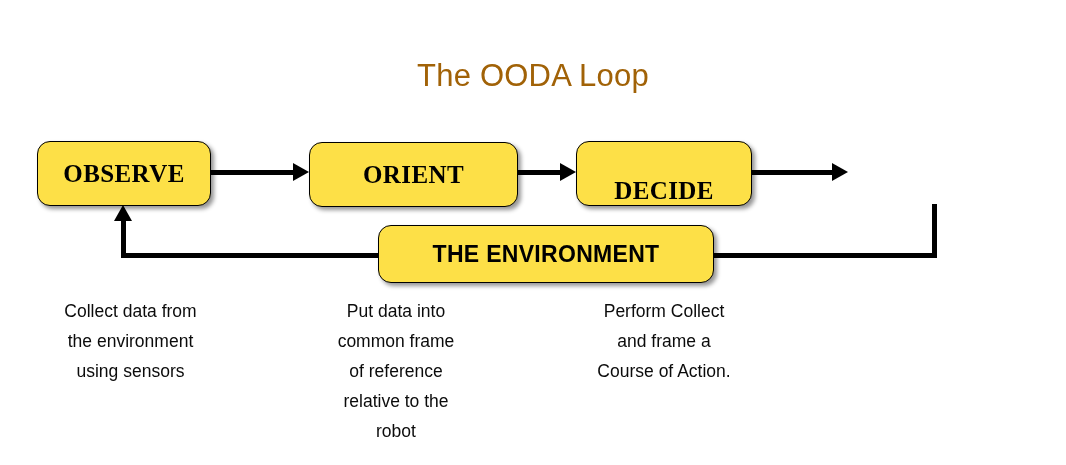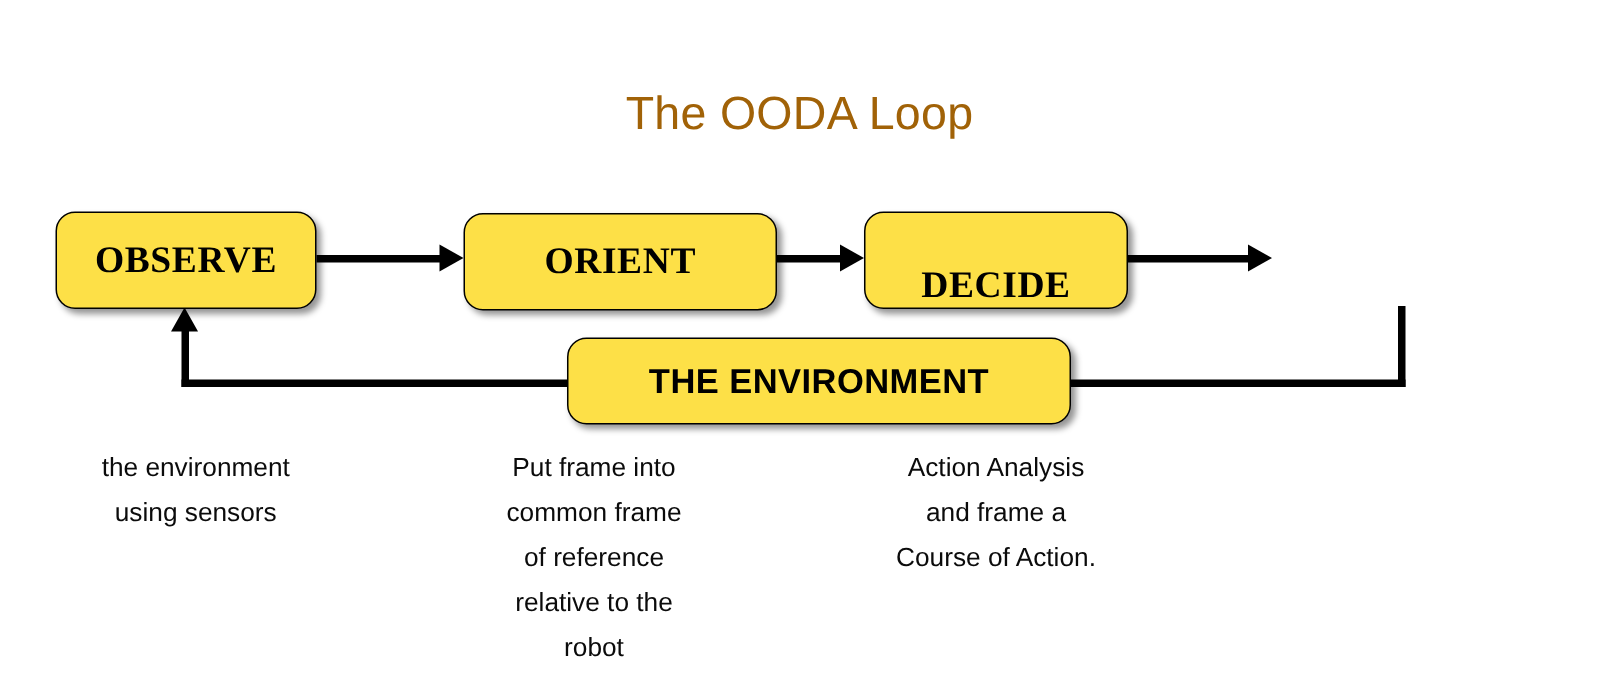--- a/index.html
+++ b/index.html
@@ -157,32 +157,33 @@
   <div class="node node-serif" id="node-decide">
     <span>DECIDE</span>
   </div>
 
 
   <div class="node node-sans-bold" id="node-environment">
     <span>THE ENVIRONMENT</span>
   </div>
 
   <div class="caption" id="caption-observe">
+    <span class="caption-line">Collect data from</span>
     <span class="caption-line">the environment</span>
     <span class="caption-line">using sensors</span>
   </div>
 
   <div class="caption" id="caption-orient">
-    <span class="caption-line">Put frame into</span>
+    <span class="caption-line">Put data into</span>
     <span class="caption-line">common frame</span>
     <span class="caption-line">of reference</span>
     <span class="caption-line">relative to the</span>
     <span class="caption-line">robot</span>
   </div>
 
   <div class="caption" id="caption-decide">
-    <span class="caption-line">Action Analysis</span>
+    <span class="caption-line">Perform Collect</span>
     <span class="caption-line">and frame a</span>
     <span class="caption-line">Course of Action.</span>
   </div>
 
 
 </div>
 
 </body></html>

